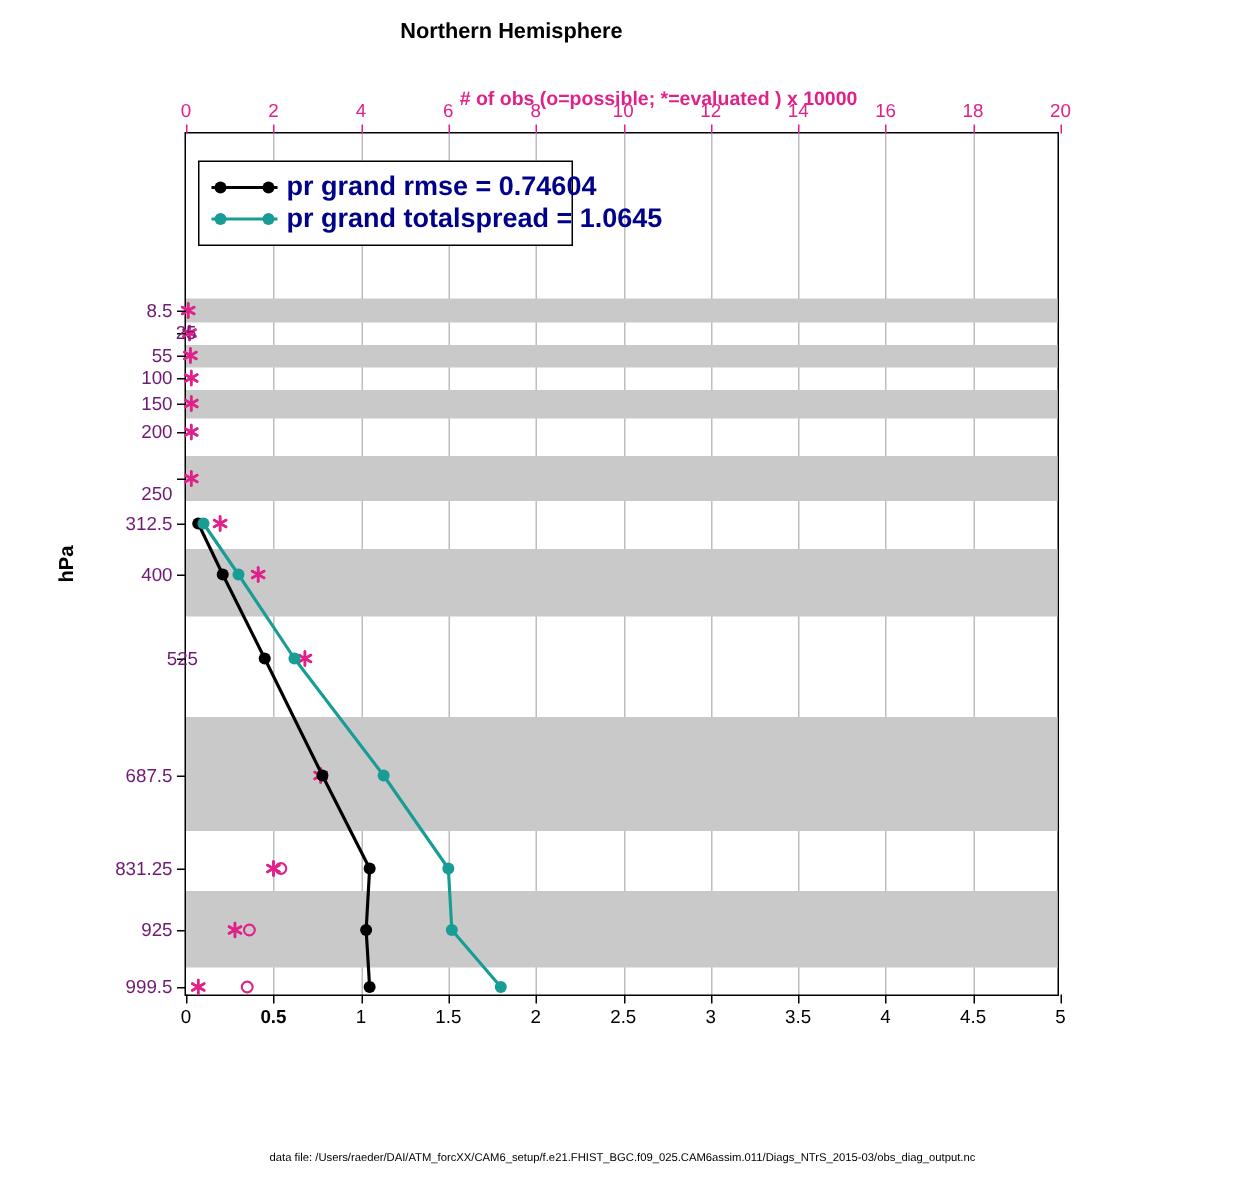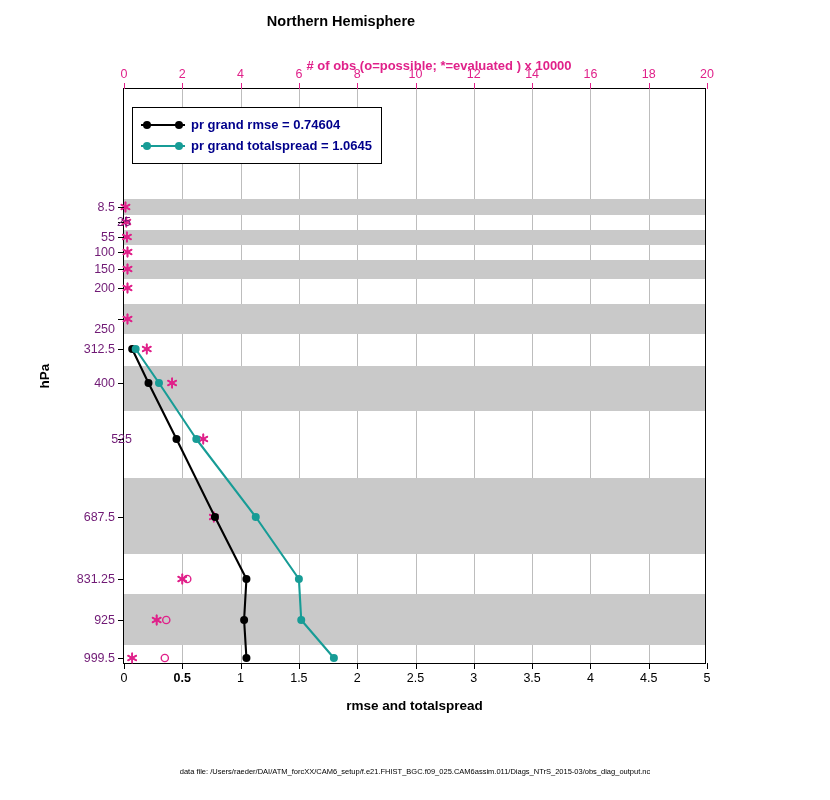--- a/index.html
+++ b/index.html
@@ -158,21 +158,21 @@
     padding: 6px 8px 7px 8px;
     box-sizing: border-box;
   }
   .legend-row {
     position: relative;
     height: 21px;
     display: flex;
     align-items: center;
   }
   .legend-text {
-    font-size: 13px;
+    font-size: 18px;
     font-weight: bold;
     color: #00008b;
     margin-left: 6px;
     white-space: nowrap;
   }
   .legend-swatch {
     width: 44px;
     height: 14px;
     position: relative;
     flex: 0 0 auto;
@@ -449,15 +449,14 @@
       <div class="lbl-left" style="left: -9px; top: 428px;">687.5</div>
       <div class="tick-left" style="top: 490px;"></div>
       <div class="lbl-left" style="left: -9px; top: 490px;">831.25</div>
       <div class="tick-left" style="top: 531px;"></div>
       <div class="lbl-left" style="left: -9px; top: 531px;">925</div>
       <div class="tick-left" style="top: 569px;"></div>
       <div class="lbl-left" style="left: -9px; top: 569px;">999.5</div>
     </div>
 
   <div id="yaxis-title">hPa</div>
-  <div id="xaxis-title">rmse and totalspread</div>
   <div id="datafile">data file: /Users/raeder/DAI/ATM_forcXX/CAM6_setup/f.e21.FHIST_BGC.f09_025.CAM6assim.011/Diags_NTrS_2015-03/obs_diag_output.nc</div>
 </div>
 
 </body></html>

